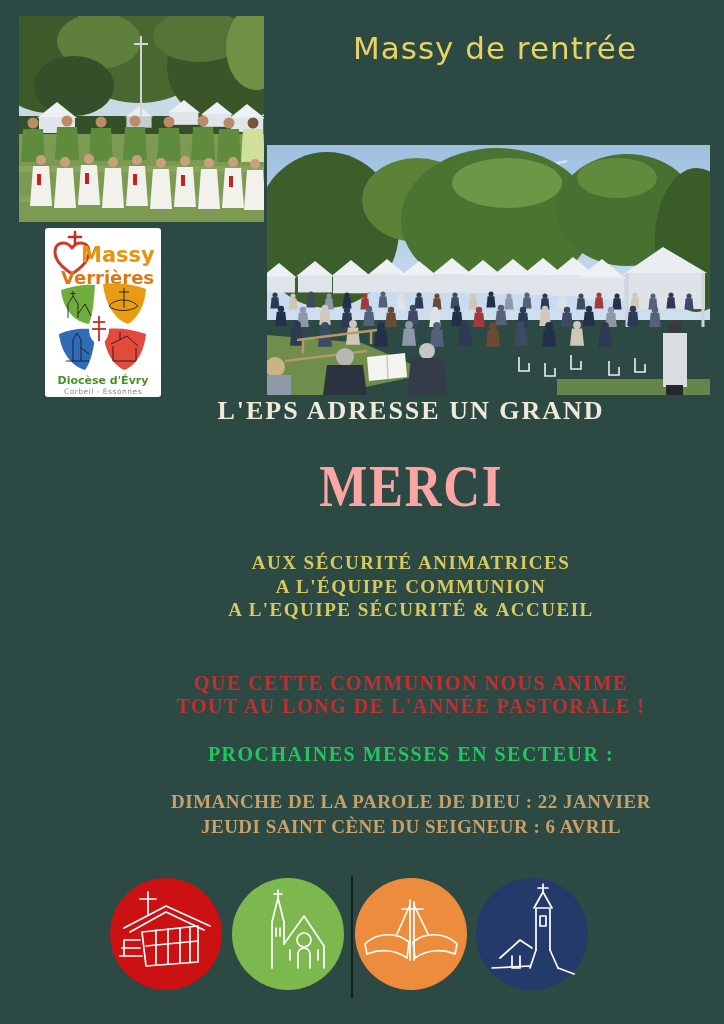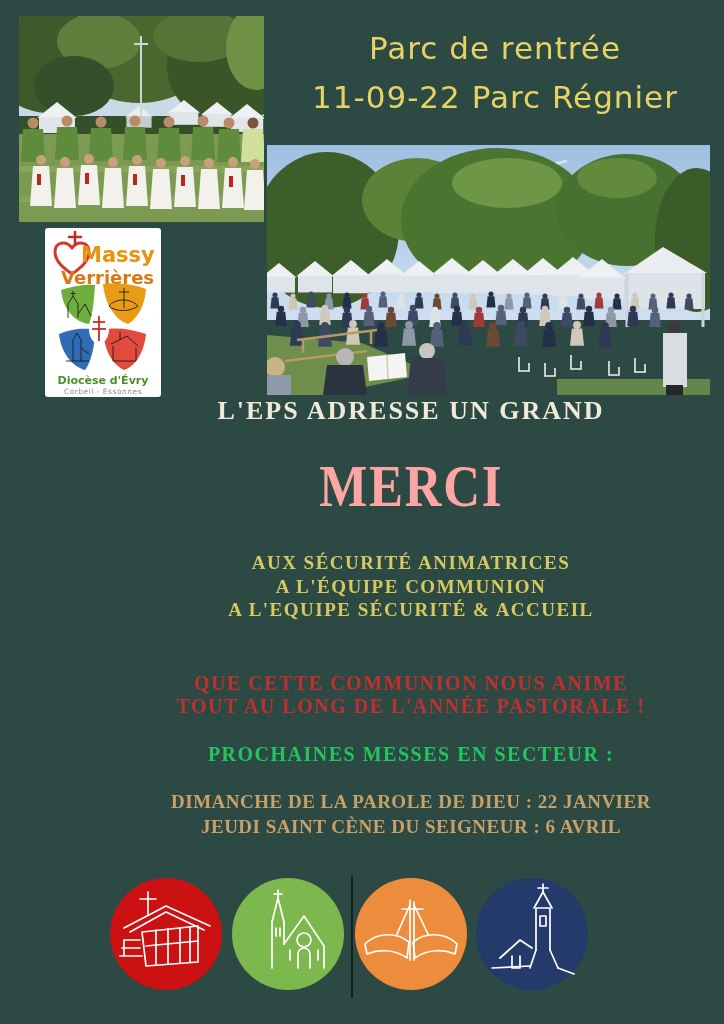--- a/index.html
+++ b/index.html
@@ -136,22 +136,21 @@
       <rect x="18" y="158" width="4" height="11"></rect>
       <rect x="66" y="157" width="4" height="11"></rect>
       <rect x="114" y="158" width="4" height="11"></rect>
       <rect x="162" y="159" width="4" height="11"></rect>
       <rect x="210" y="160" width="4" height="11"></rect>
     </g>
   </svg>
 </div>
 
 <div class="abs poster-title">
-  <div>Parc de rentrée</div>
-  <div>11-09-22 Parc Régnier</div>
+  <div>Massy de rentrée</div>
 </div>
 
 <div class="abs main-photo">
   <svg width="443" height="250" viewBox="0 0 443 250">
     <defs>
       <linearGradient id="skyg" x1="0" y1="0" x2="0" y2="1">
         <stop offset="0" stop-color="#9ec0e0"></stop>
           <stop offset="1" stop-color="#cfdff0"></stop>
       </linearGradient>
       <g id="pp">

